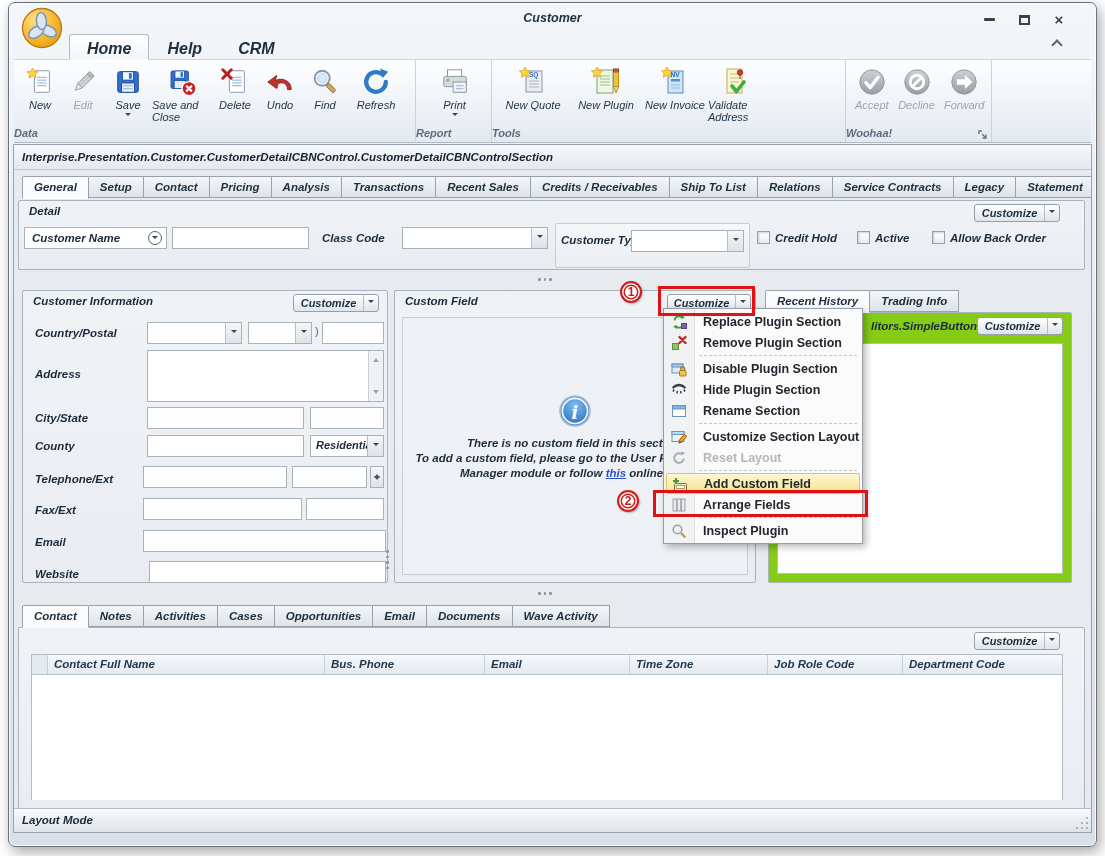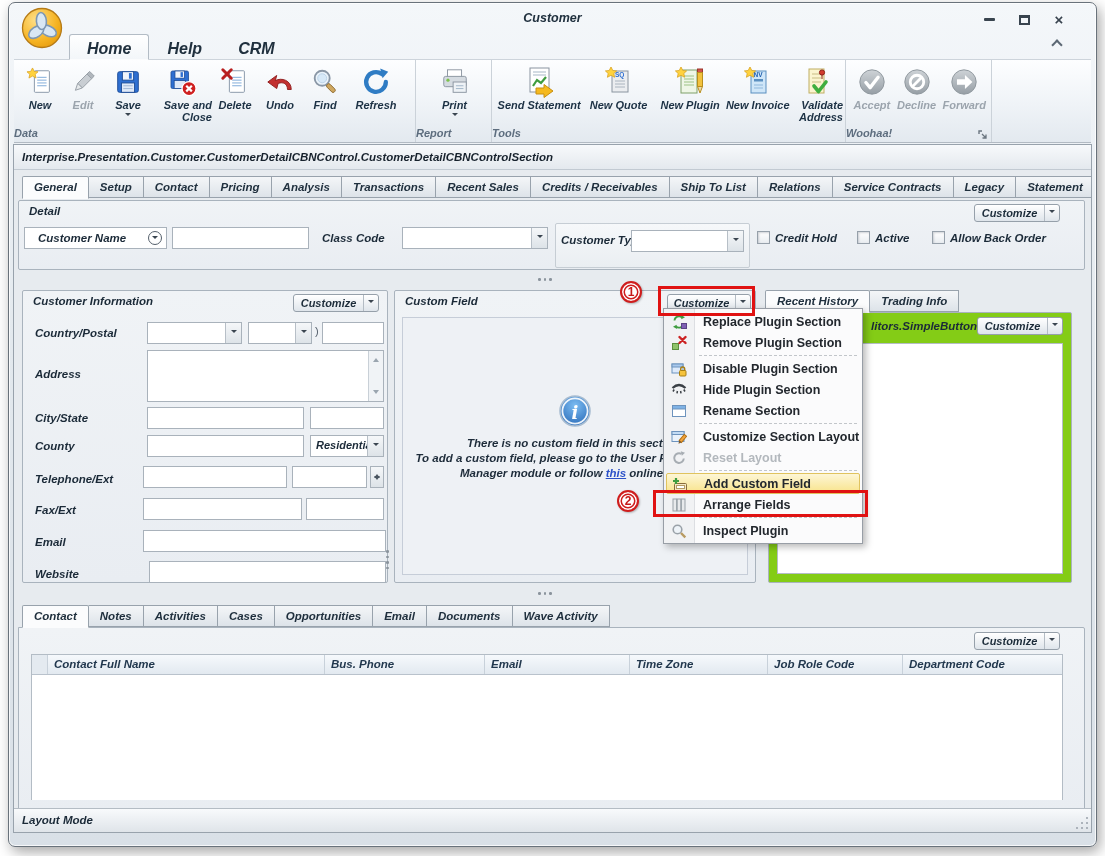--- a/index.html
+++ b/index.html
@@ -23,21 +23,21 @@
 .rtab.active{background:linear-gradient(#fff,#f3f6f9);border-color:#b3bcc5;border-bottom-color:#fbfcfd;margin-bottom:-1px;z-index:4;}
 .ribchev{position:absolute;right:34px;top:37px;width:10px;height:6px;}
 .ribchev:before{content:"";position:absolute;left:1px;top:1px;width:6px;height:6px;border-left:2px solid #5c6874;border-top:2px solid #5c6874;transform:rotate(45deg);}
 .rbody{position:absolute;left:5px;right:5px;top:56px;height:84px;display:flex;
  background:linear-gradient(#fdfeff,#eff3f7 55%,#e3e9ef);border-top:1px solid #cdd4db;border-bottom:1px solid #b2bac3;}
 .rgroup{position:relative;border-right:1px solid #cbd2d9;display:flex;flex-direction:column;}
 .rbtns{flex:1;display:flex;align-items:flex-start;padding:2px 2px 0 4px;}
 .glabel{height:15px;text-align:left;font-size:11px;font-weight:bold;font-style:italic;color:#5d6d7e;}
 .rbtn{display:flex;flex-direction:column;align-items:center;padding-top:3px;border-radius:3px;}
 .ricon{height:33px;display:flex;align-items:center;justify-content:center;}
-.rlabel{font-size:11px;line-height:12px;font-weight:bold;font-style:italic;color:#1c3144;text-align:right;margin-top:1px;}
+.rlabel{font-size:11px;line-height:12px;font-weight:normal;font-style:italic;color:#1c3144;text-align:left;margin-top:1px;}
 .rbtn.disabled .rlabel{color:#9ba4ad;}
 .tri{width:0;height:0;border:3.5px solid transparent;border-top-color:#3a4550;}
 .rbtn .tri{margin-top:2px;}
 .dlgl{position:absolute;right:3px;bottom:2px;}
 
 .client{position:absolute;left:4px;right:4px;top:141px;bottom:13px;border:1px solid #98a2ac;background:#e7ebef;overflow:hidden;}
 .breadcrumb{position:absolute;left:0;right:0;top:0;height:25px;background:linear-gradient(#f7f9fb,#e4e9ee);border-bottom:1px solid #c2cad2;
  font-size:11.5px;font-weight:bold;font-style:italic;color:#17222d;padding:6px 0 0 8px;}
 .lbl{font-size:11.5px;font-weight:bold;font-style:italic;color:#1b2a38;}
 
@@ -275,34 +275,20 @@
               </span>
           <span class="rlabel">Print</span>
           <span class="tri"></span>
         </div>
       </div>
       <div class="glabel">Report</div>
     </div>
 
     <div class="rgroup" style="width:354px">
       <div class="rbtns">
-        <div class="rbtn" style="width:88px">
-          <span class="ricon">
-                <svg width="32" height="32" viewBox="0 0 32 32">
-                  <rect x="7" y="2" width="19" height="24" fill="#fff" stroke="#8a94a0"></rect>
-                  <g stroke="#a7b7c6">
-                    <line x1="10" y1="6" x2="23" y2="6"></line>
-                    <line x1="10" y1="9" x2="23" y2="9"></line>
-                  </g>
-                  <polyline points="10,20 14,14 18,17 23,11" fill="none" stroke="#3f9c3f" stroke-width="2.2"></polyline>
-                  <path d="M13 22h8v-3.5l9 6.5-9 6.5V28h-8z" fill="#f5b91e" stroke="#c78f12"></path>
-                </svg>
-              </span>
-          <span class="rlabel">Send Statement</span>
-        </div>
         <div class="rbtn" style="width:74px">
           <span class="ricon">
                 <svg width="32" height="32" viewBox="0 0 32 32">
                   <rect x="9" y="5" width="16" height="21" fill="#ebedf0" stroke="#8a94a0"></rect>
                   <text x="12" y="11" font-size="6.5" font-weight="bold" fill="#2e6fd1" font-family="Liberation Sans,sans-serif">SQ</text>
                   <g stroke="#aab4bf">
                     <line x1="12" y1="15" x2="22" y2="15"></line>
                     <line x1="12" y1="18" x2="22" y2="18"></line>
                     <line x1="12" y1="21" x2="22" y2="21"></line>
                   </g>
@@ -427,21 +413,21 @@
 
     <div class="gb" style="left:4px;right:6px;top:55px;height:70px">
       <span class="gbtitle lbl">Detail</span>
       <div class="customize" style="right:24px;top:3px">
         <span class="ctxt">Customize</span>
         <span class="cdd">
               <span class="tri"></span>
             </span>
       </div>
       <div style="position:absolute;left:5px;top:26px;width:143px;height:22px;background:#fff;border:1px solid #a9b2bb;display:flex;align-items:center">
-        <span class="lbl" style="flex:1;padding-left:13px">Customer Name</span>
+        <span class="lbl" style="flex:1;padding-left:7px">Customer Name</span>
         <span class="circdd" style="margin-right:4px">
               <span class="tri" style="margin-top:1px"></span>
             </span>
       </div>
       <div class="tb" style="left:153px;top:26px;width:137px"></div>
       <span class="lbl" style="position:absolute;left:303px;top:31px">Class Code</span>
       <div class="combo" style="left:383px;top:26px;width:146px">
             <span class="cbtn">
               <span class="tri"></span>
             </span>

